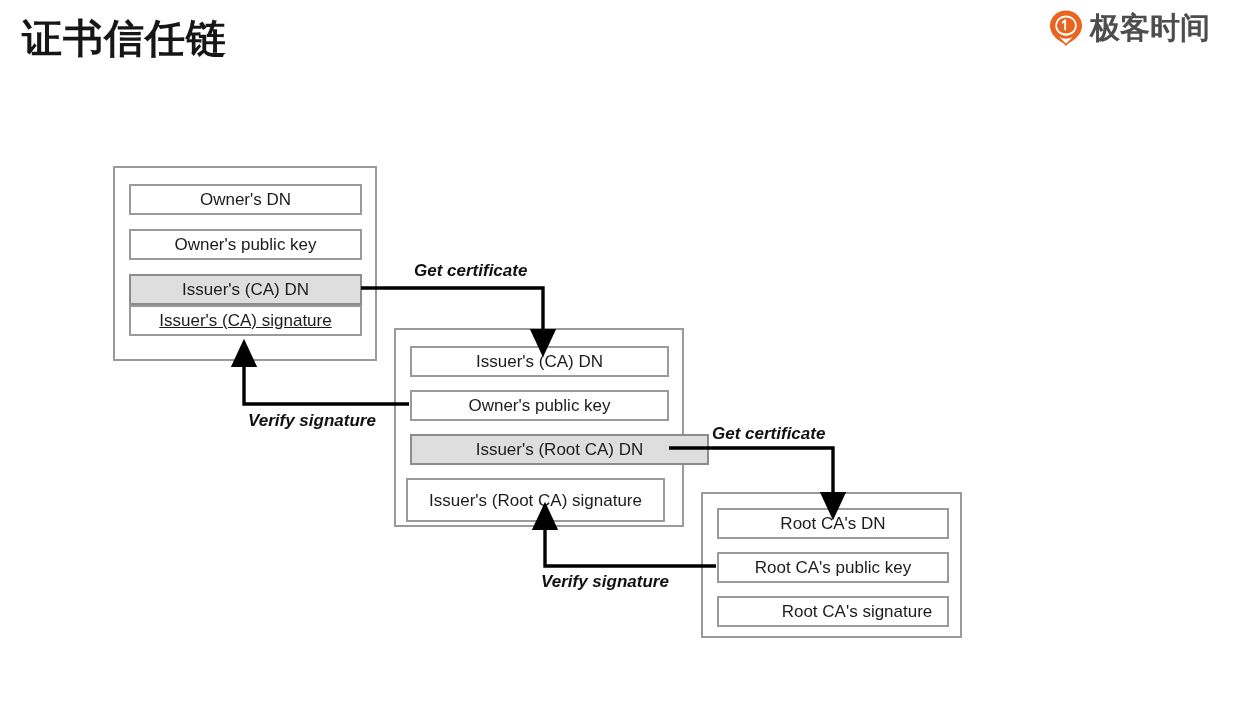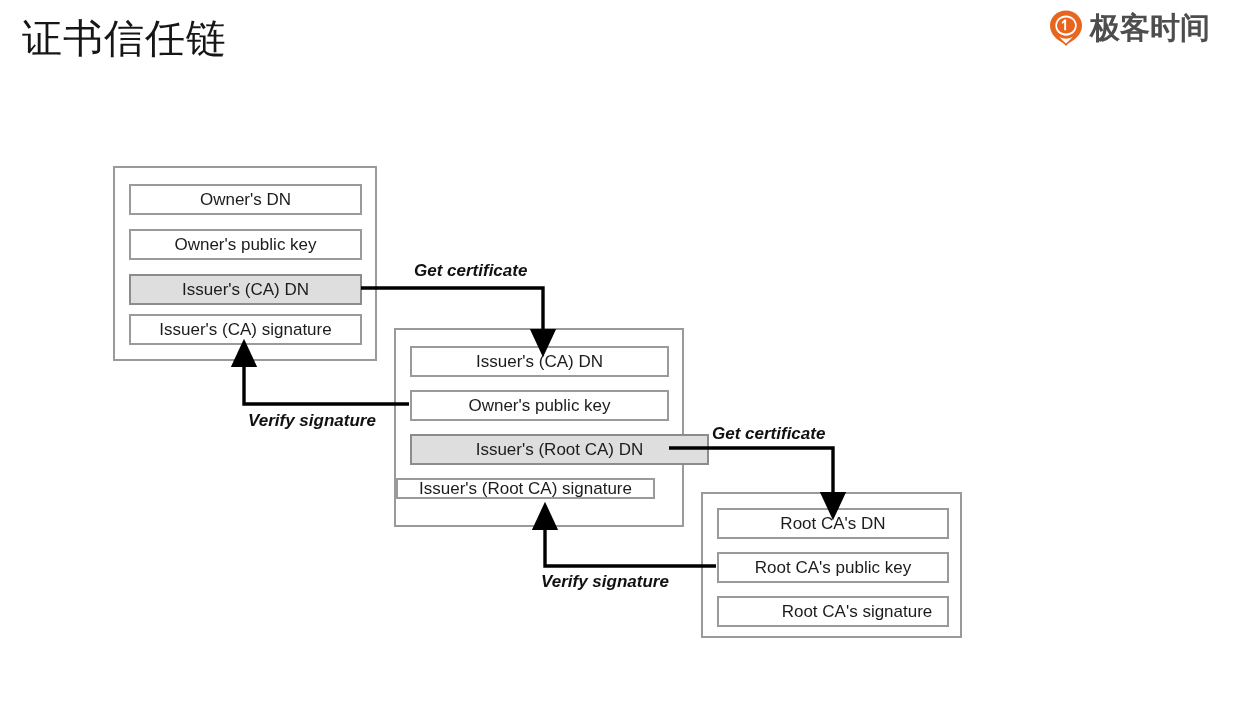--- a/index.html
+++ b/index.html
@@ -17,21 +17,21 @@
     color: #1a1a1a;
   }
 
   
   #page-title {
     position: absolute;
     left: 22px;
     top: 12px;
     font-size: 40px;
     line-height: 52px;
-    font-weight: 400;
+    font-weight: 700;
     letter-spacing: 1px;
     color: #161616;
     white-space: nowrap;
   }
 
   #brand-logo {
     position: absolute;
     right: 28px;
     top: 8px;
     display: flex;
@@ -125,28 +125,28 @@
   </svg>
   <span class="logo-text">极客时间</span>
 </div>
 
 <div id="diagram">
 
   <div class="cert-card" style="left:113px; top:166px; width:264px; height:195px;">
     <div class="cert-row" style="left:14px; top:16px; width:233px; height:31px;">Owner's DN</div>
     <div class="cert-row" style="left:14px; top:61px; width:233px; height:31px;">Owner's public key</div>
     <div class="cert-row shaded" style="left:14px; top:106px; width:233px; height:31px;">Issuer's (CA) DN</div>
-    <div class="cert-row" style="left:14px; top:146px; width:233px; height:31px;">Issuer's (CA) signature</div>
+    <div class="cert-row" style="left:14px; top:137px; width:233px; height:31px;text-decoration:underline;">Issuer's (CA) signature</div>
   </div>
 
   <div class="cert-card" style="left:394px; top:328px; width:290px; height:199px;">
     <div class="cert-row" style="left:14px; top:16px; width:259px; height:31px;">Issuer's (CA) DN</div>
     <div class="cert-row" style="left:14px; top:60px; width:259px; height:31px;">Owner's public key</div>
     <div class="cert-row shaded" style="left:14px; top:104px; width:299px; height:31px;">Issuer's (Root CA) DN</div>
-    <div class="cert-row" style="left:0; top:148px; width:259px; height:21px;text-align:right;">Issuer's (Root CA) signature</div>
+    <div class="cert-row" style="left:10px; top:148px; width:259px; height:44px;text-align:right;">Issuer's (Root CA) signature</div>
   </div>
 
   <div class="cert-card" style="left:701px; top:492px; width:261px; height:146px;">
     <div class="cert-row" style="left:14px; top:14px; width:232px; height:31px;">Root CA's DN</div>
     <div class="cert-row" style="left:14px; top:58px; width:232px; height:31px;">Root CA's public key</div>
     <div class="cert-row" style="left:14px; top:102px; width:232px; height:31px;padding-left:48px;">Root CA's signature</div>
   </div>
 
   <svg id="connectors" viewBox="0 0 1238 701">
     <defs>

